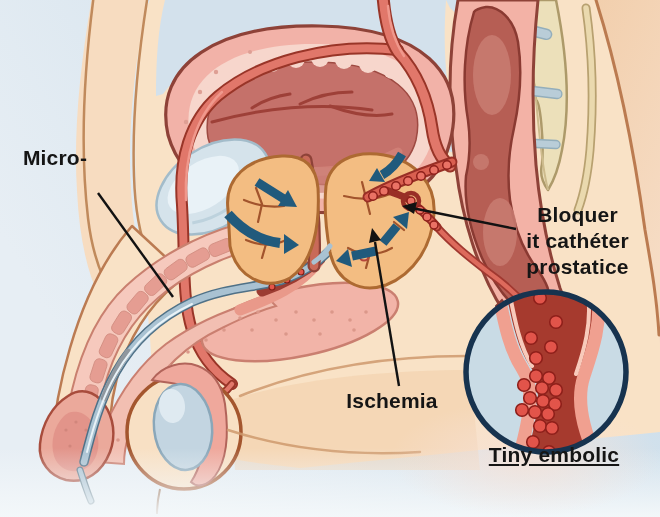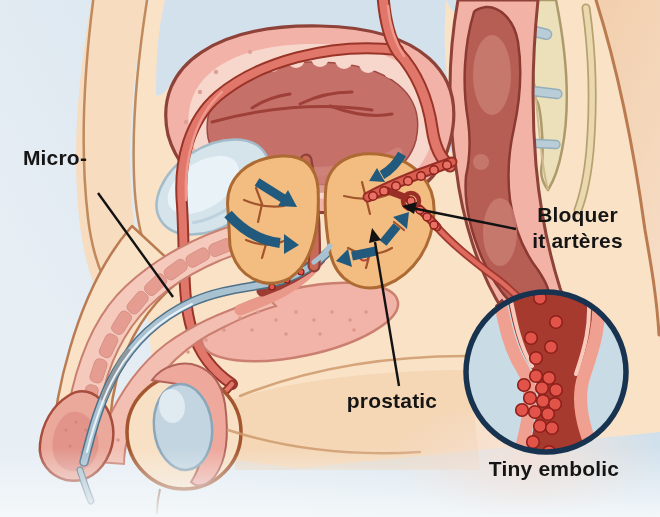--- a/index.html
+++ b/index.html
@@ -385,21 +385,22 @@
       <path d="M372,228 L381,240 L369,243 Z" stroke="none"></path>
     </g>
   </g>
 </svg>
 
 <div class="label" style="left:0px;top:145px;width:110px;">
   <span>Micro-</span>
 </div>
 <div class="label" style="left:500px;top:202px;width:155px;">
   <span>Bloquer</span>
-  <span>it artères</span>
+  <span>it cathéter</span>
+  <span>prostatice</span>
 </div>
 <div class="label" style="left:326px;top:388px;width:132px;">
-  <span>prostatic</span>
+  <span>Ischemia</span>
 </div>
-<div class="label" style="left:450px;top:456px;width:208px;">
+<div class="label" style="left:450px;top:442px;width:208px;text-decoration:underline;">
   <span>Tiny embolic</span>
 </div>
 </div>
 
 </body></html>

